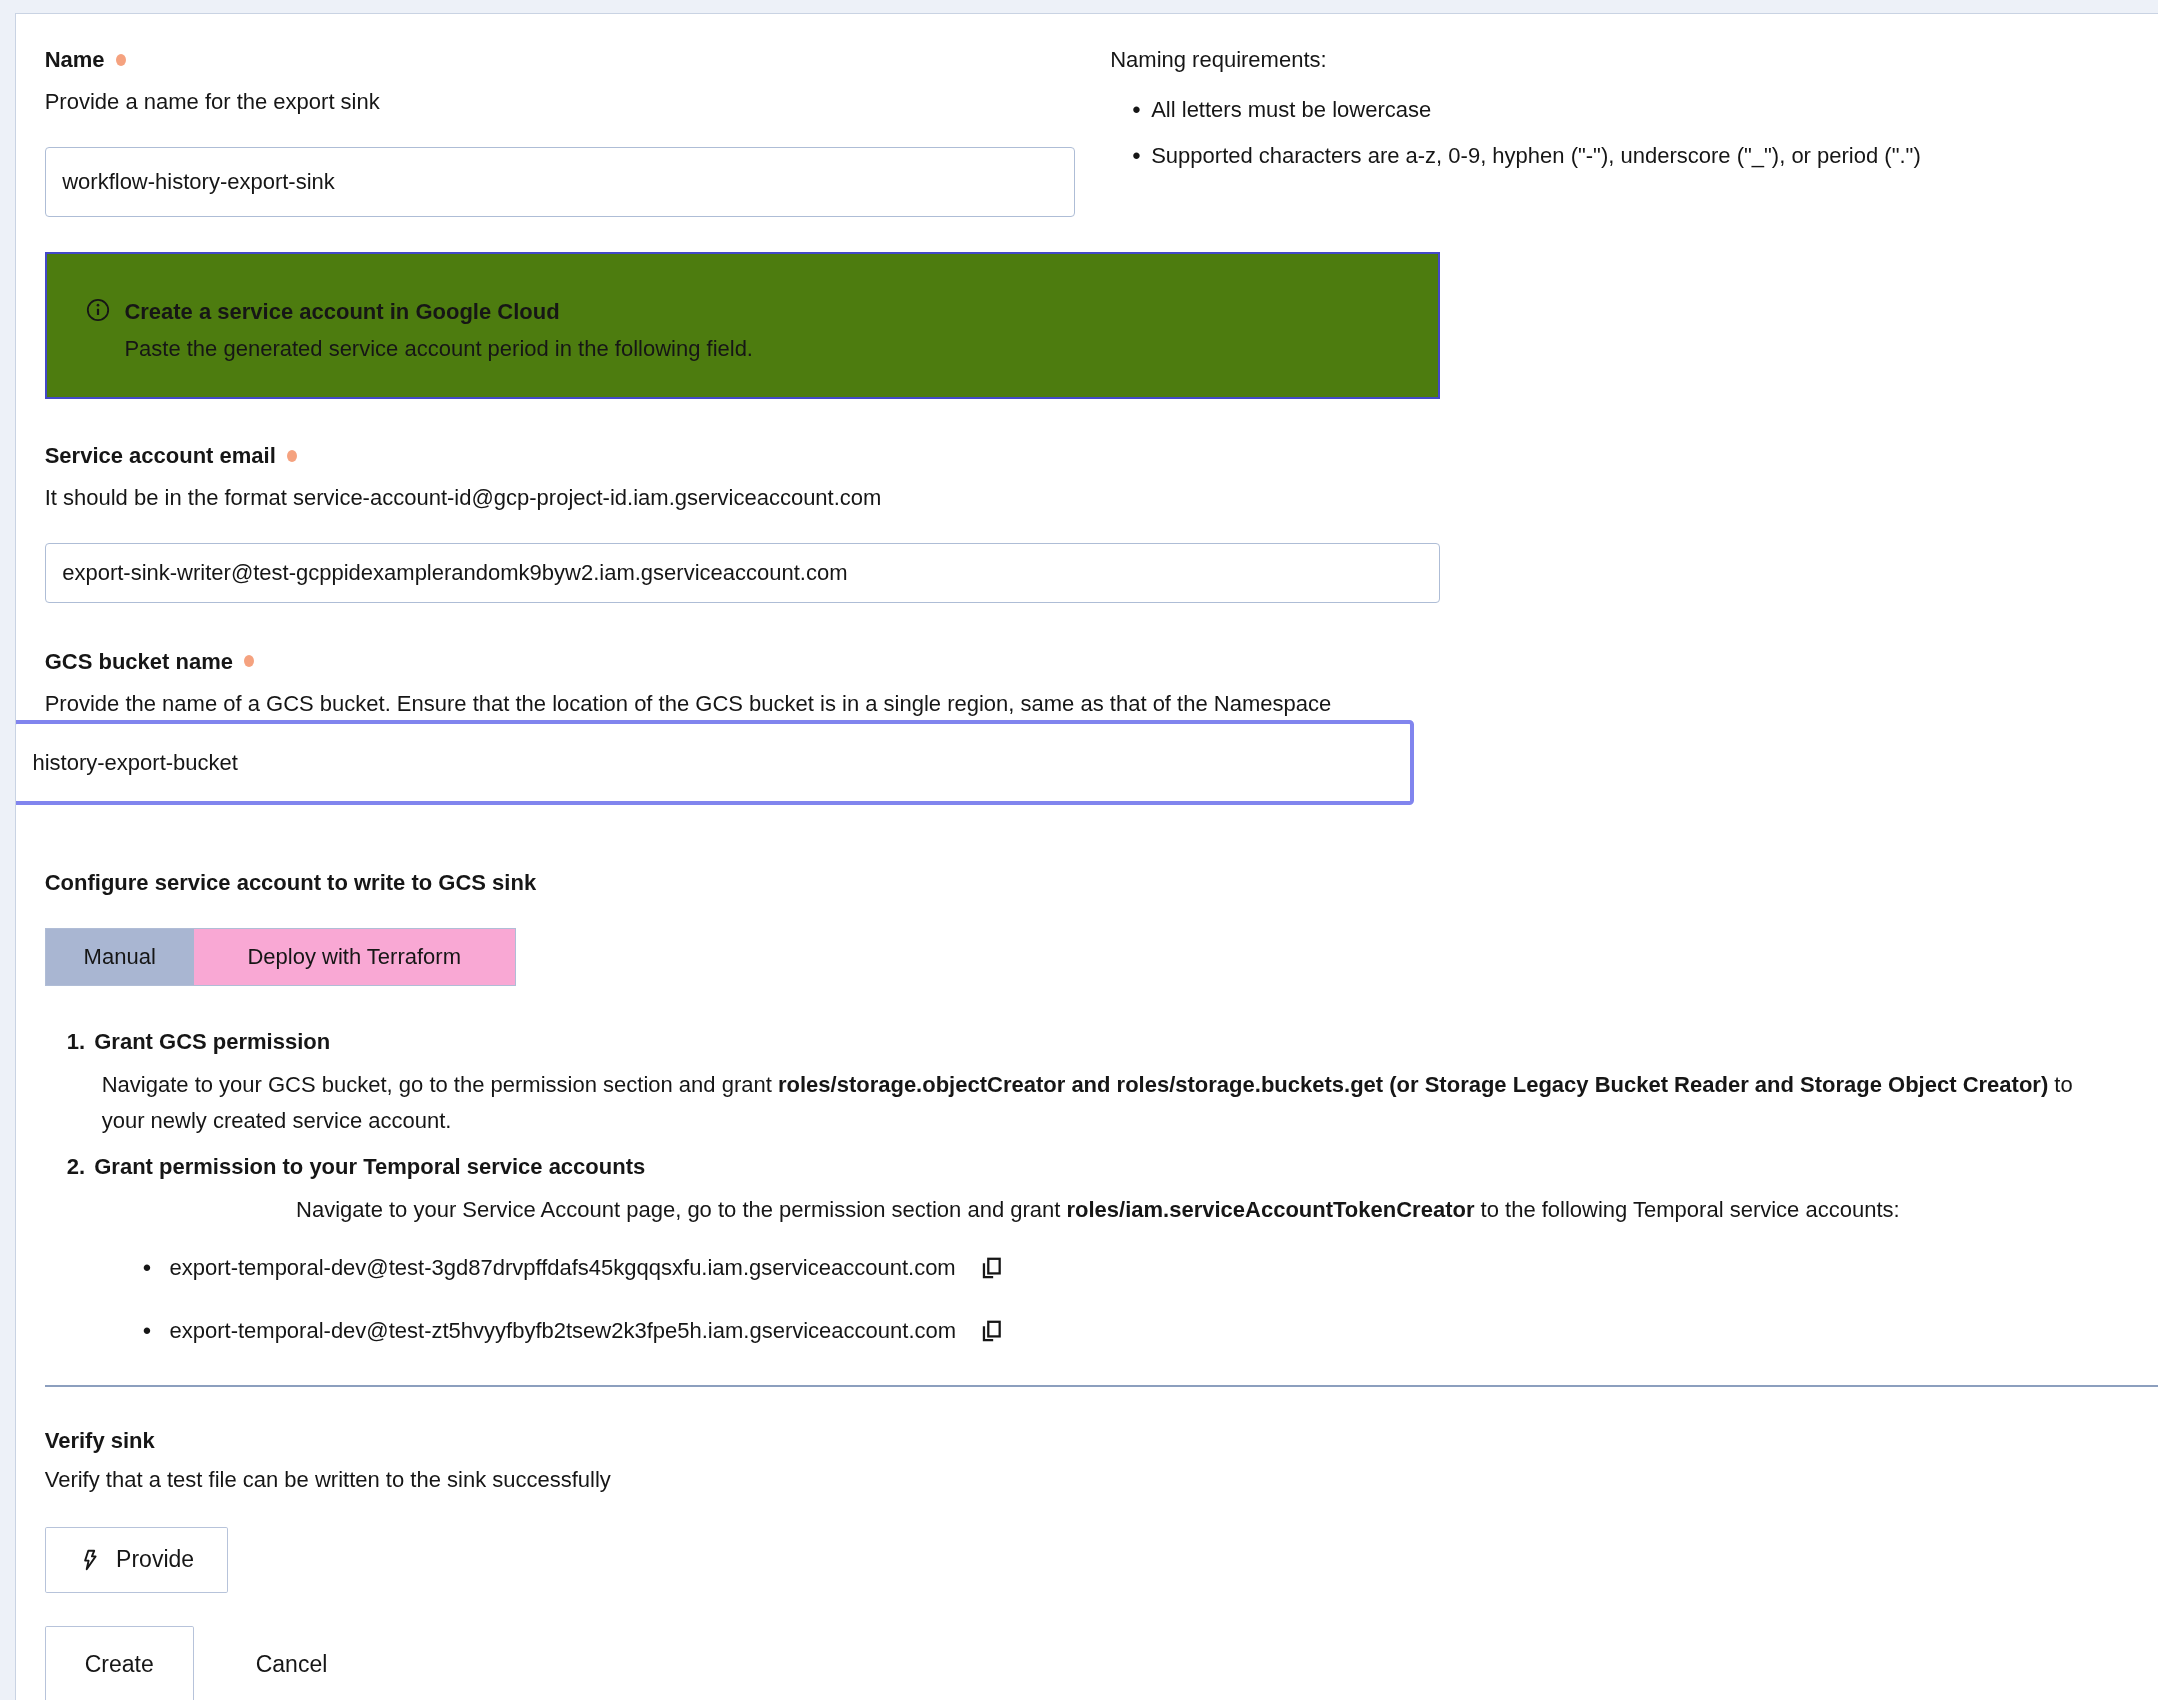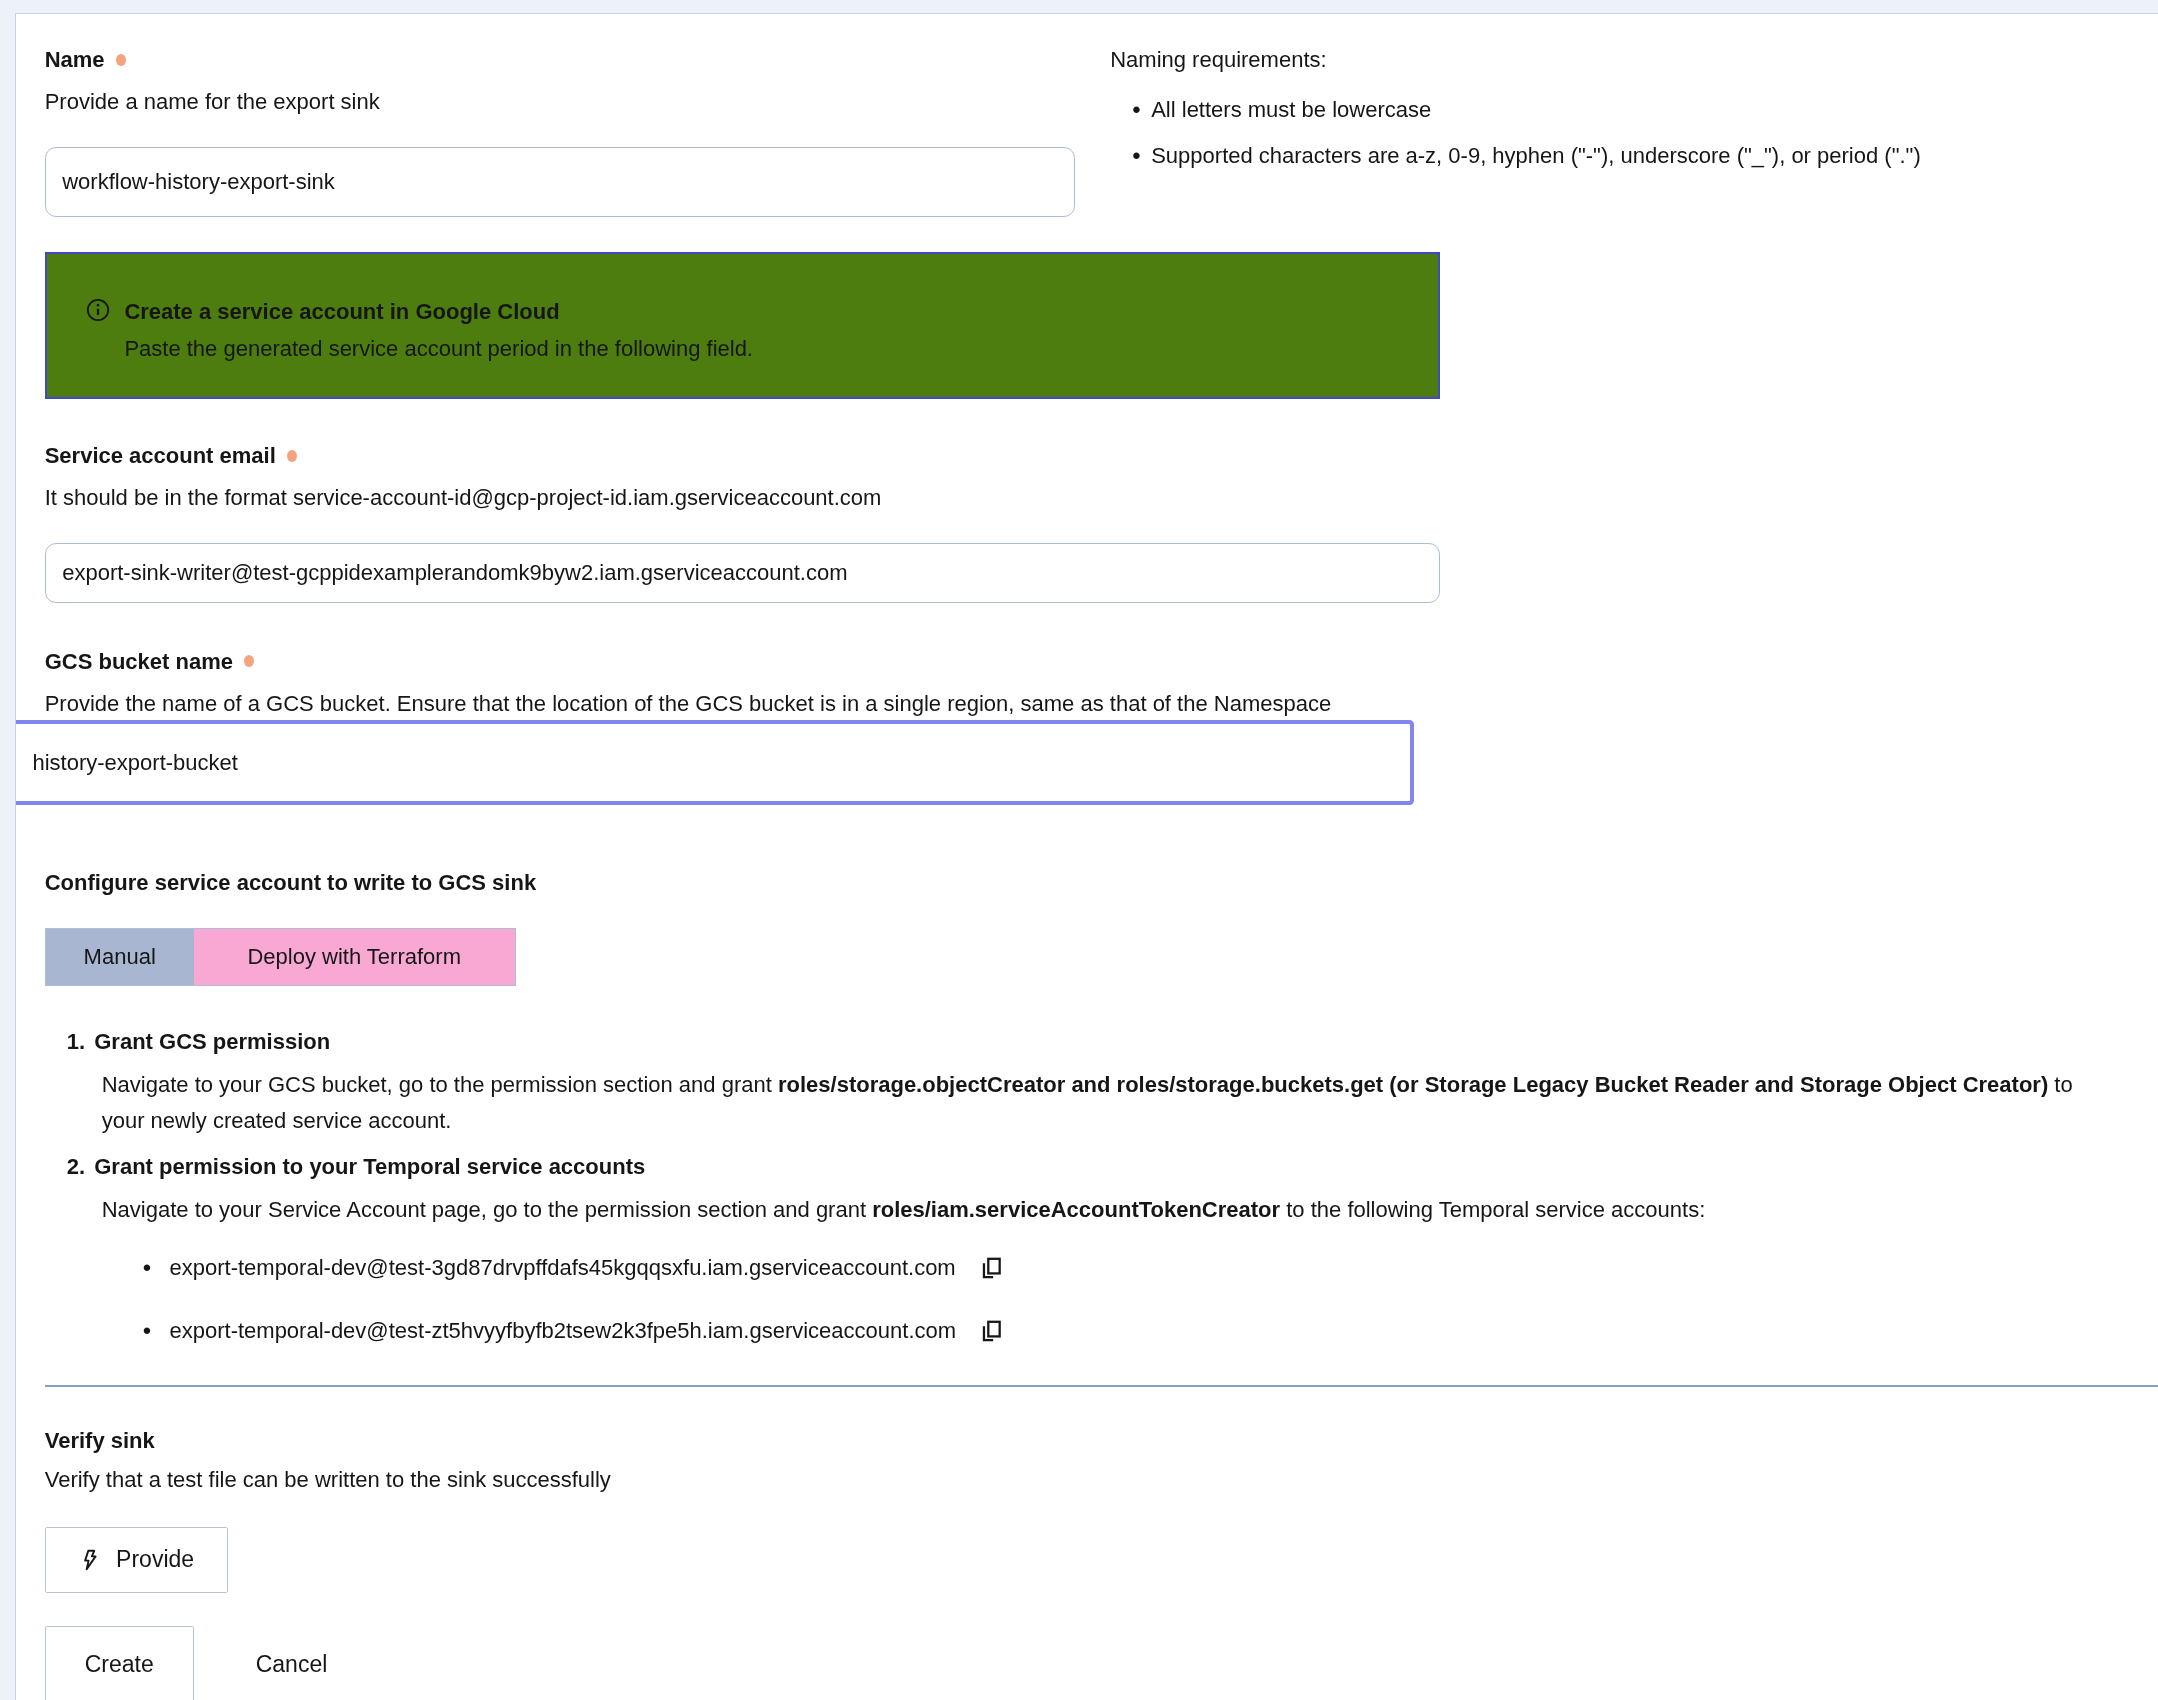--- a/index.html
+++ b/index.html
@@ -28,21 +28,21 @@
   }
   .desc     { line-height: 33px; margin-top: 9.2px; }
 
   .top-row  { display: flex; margin-top: 29px; gap: 36px; }
   .col-left { width: 1030px; flex: none; }
   .col-right{ flex: 1; padding-left: 28.5px; }
 
   .text-input {
     display: block;
     border: 1.8px solid #aebdd6;
-    border-radius: 11px;
+    border-radius: 4px;
     background: #fff;
     font-family: inherit;
     font-size: 22px;
     color: #161616;
     padding: 0 16.5px;
     outline: none;
     width: 100%;
   }
   .input-1 { margin-top: 29px; width: 1030px; height: 70px; }
   .input-2 { margin-top: 28.5px; width: 1395px; height: 60px; }
@@ -194,21 +194,21 @@
   </div>
   <div class="step-body" style="margin-top:9.2px;">
     <span>Navigate to your GCS bucket, go to the permission section and grant </span><b>roles/storage.objectCreator and roles/storage.buckets.get (or Storage Legacy Bucket Reader and Storage Object Creator)</b><span> to your newly created service account.</span>
   </div>
 
   
   <div class="step-title" style="margin-top:11px;">
     <span>2.</span>
     <span>Grant permission to your Temporal service accounts</span>
   </div>
-  <div class="step-body" style="margin-top:9.2px;">
+  <div class="step-body" style="margin-top:9.2px;text-align:center;">
     <span>Navigate to your Service Account page, go to the permission section and grant </span><b>roles/iam.serviceAccountTokenCreator</b><span> to the following Temporal service accounts:</span>
   </div>
 
   
   <div class="sa-list">
     <div class="sa-row">
       <span class="sa-bullet">•</span>
       <span>export-temporal-dev@test-3gd87drvpffdafs45kgqqsxfu.iam.gserviceaccount.com</span>
       <button class="copy-btn">
         <svg width="26" height="26" viewBox="0 0 24 24" fill="none" stroke="#161616" stroke-width="2.1">

